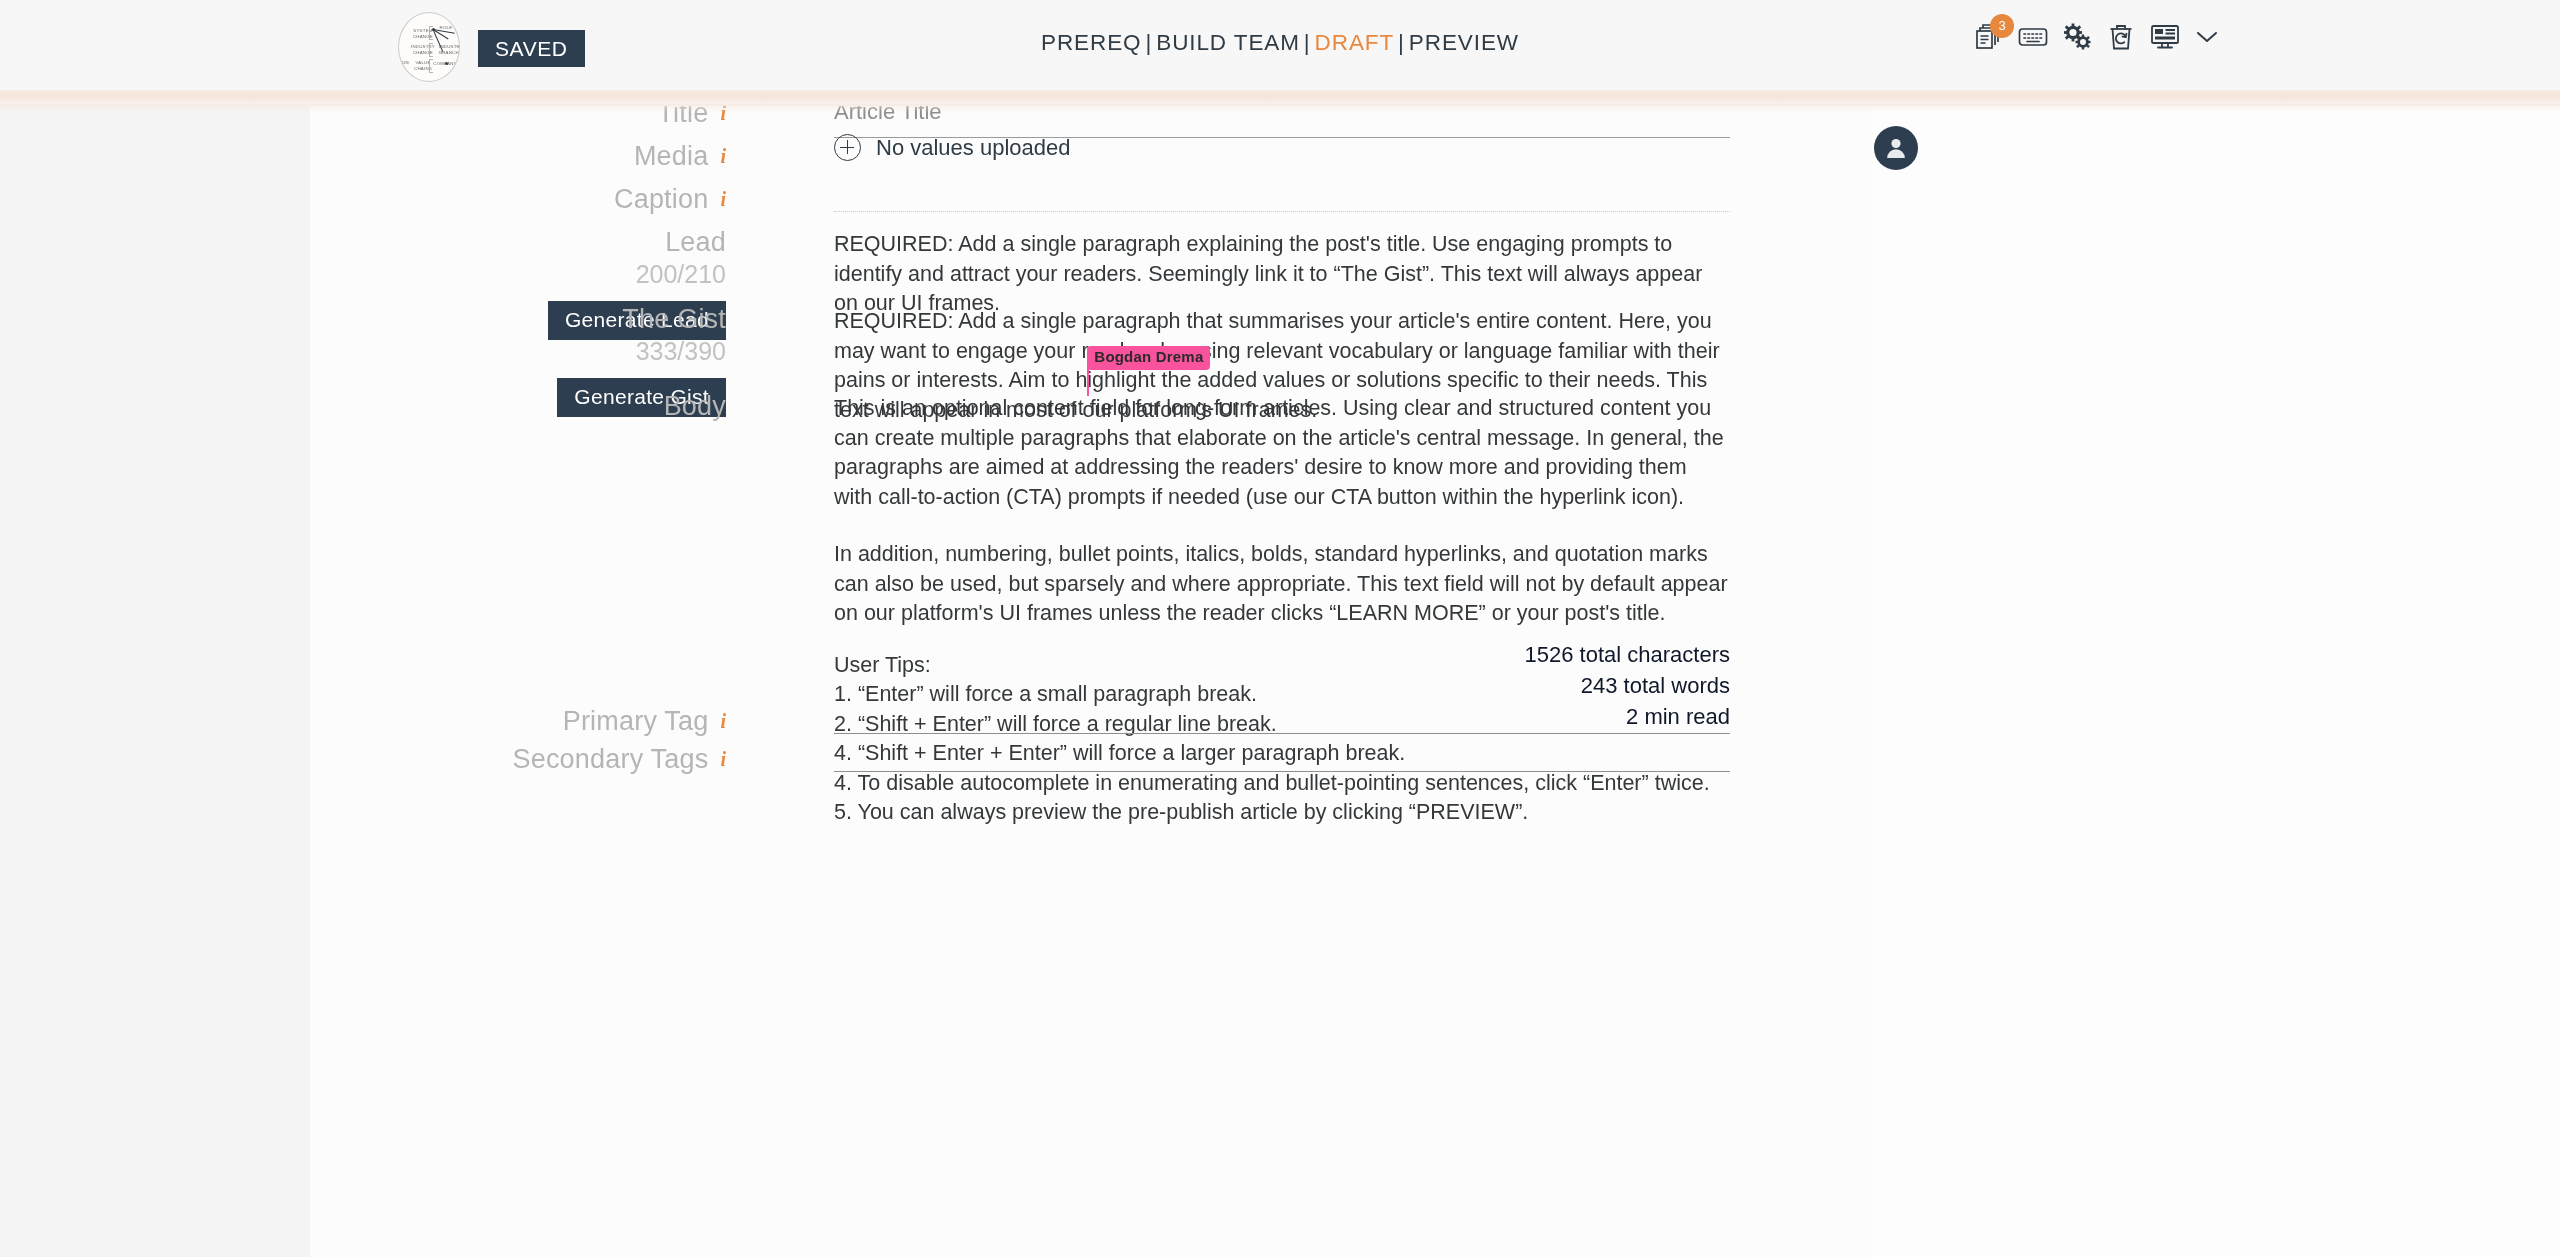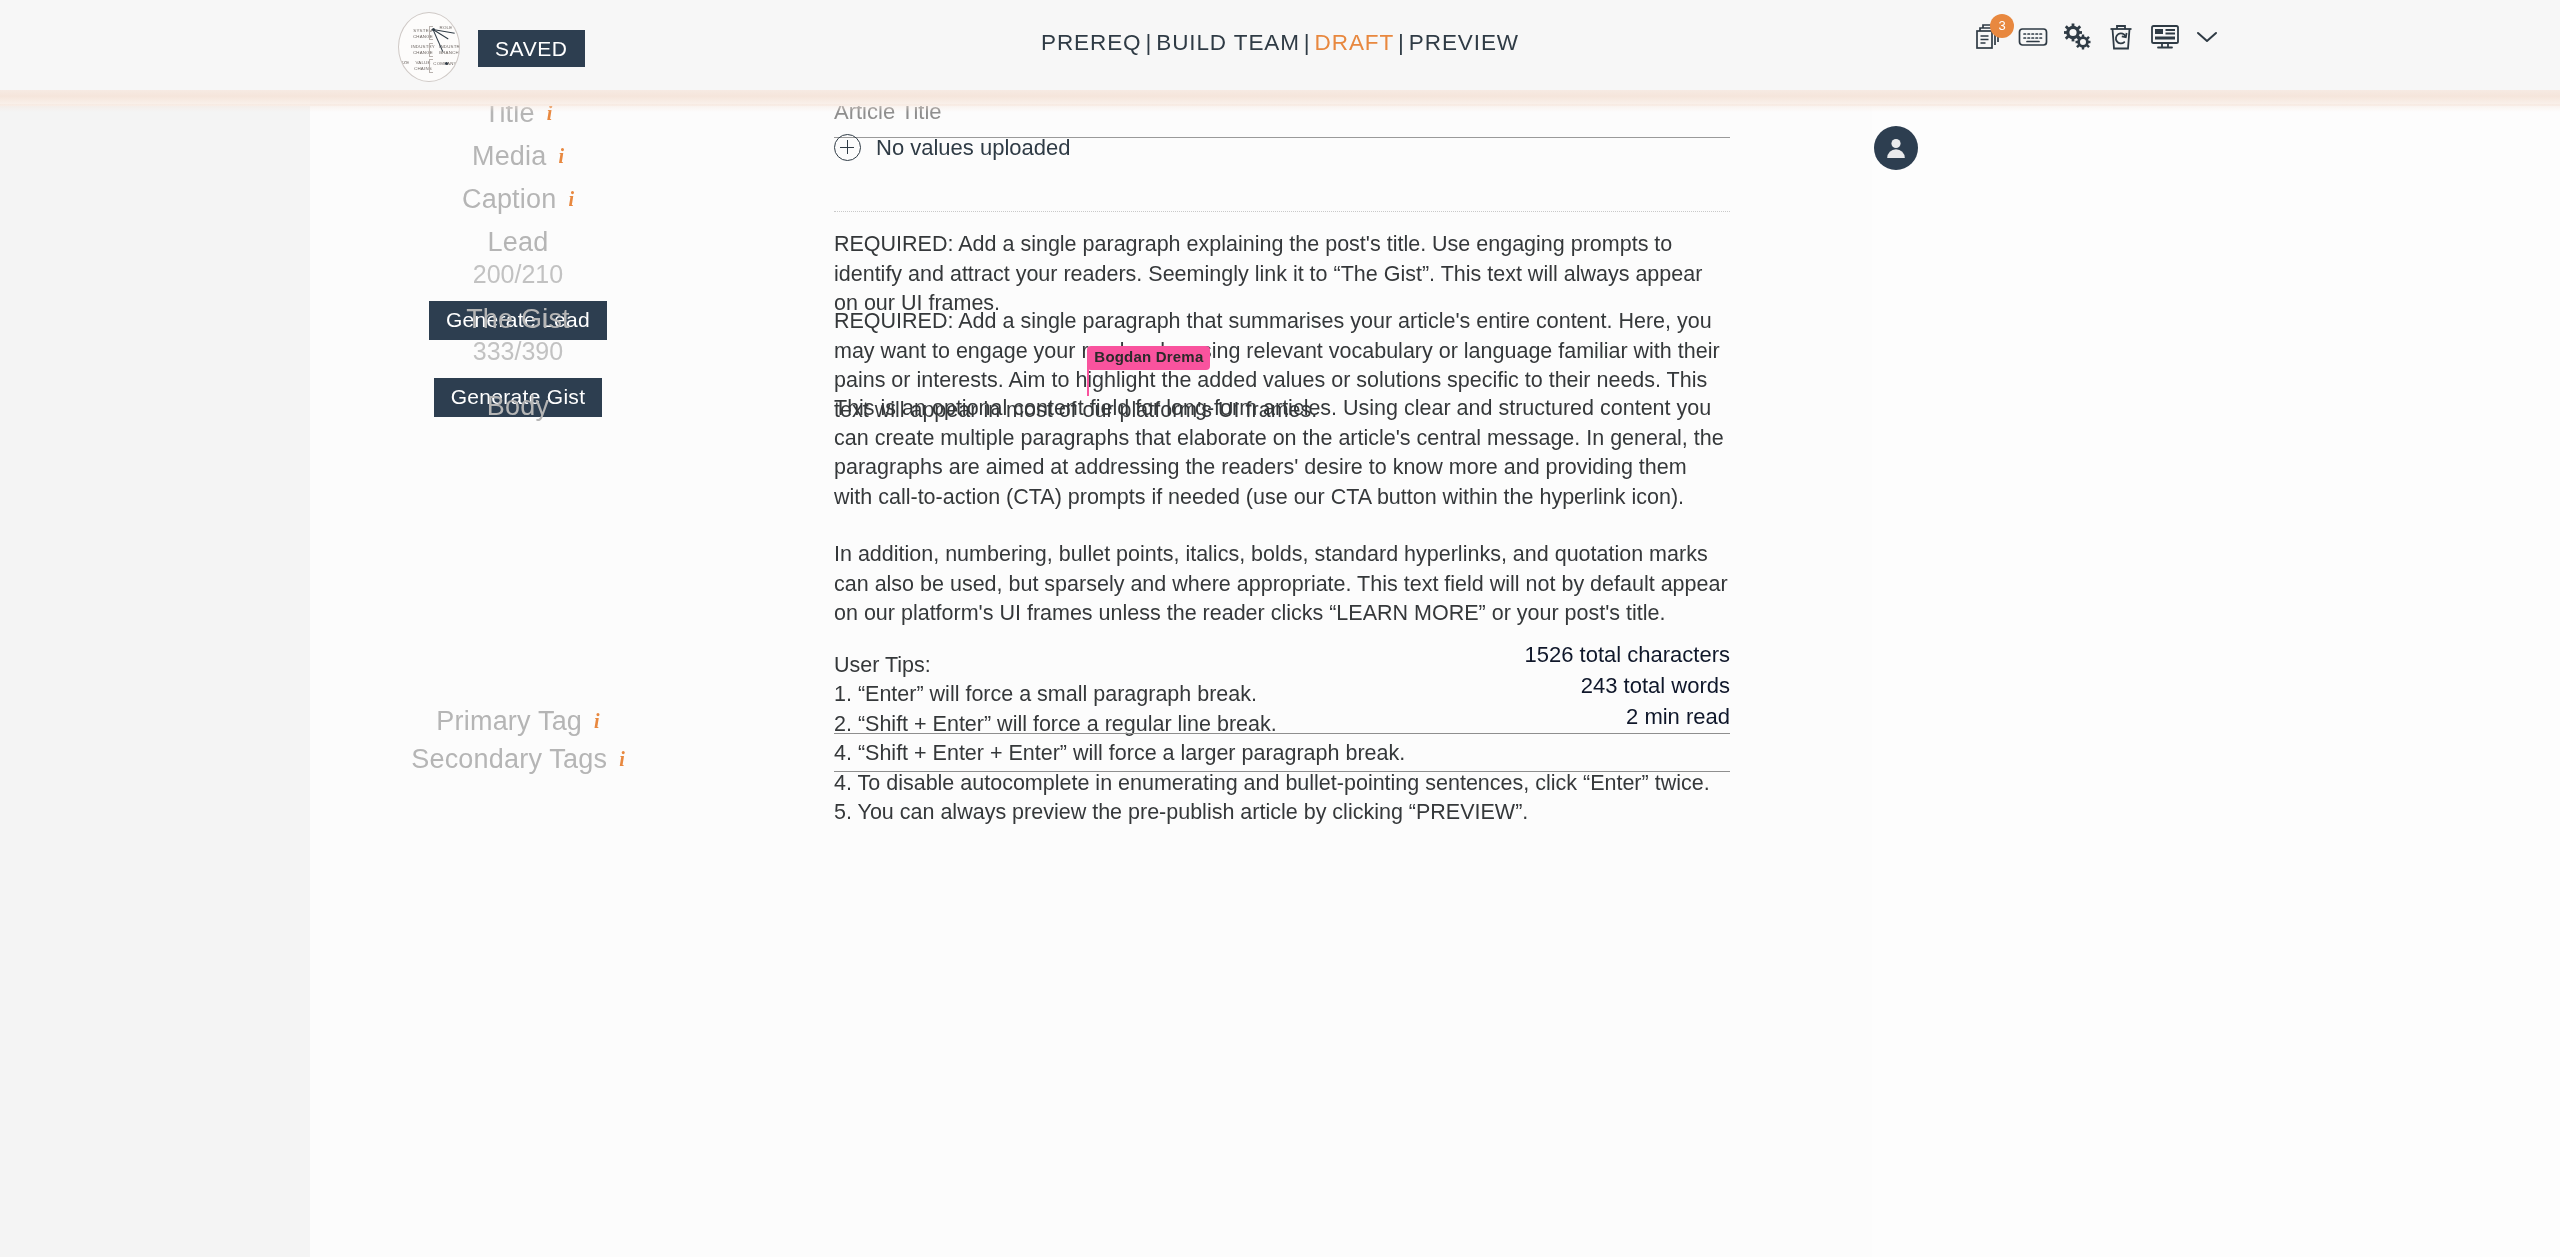--- a/index.html
+++ b/index.html
@@ -128,21 +128,21 @@
     background: linear-gradient(180deg, rgba(245,229,219,.55) 0%, rgba(252,252,252,0) 100%);
   }
 
   
   .form {
     position: absolute; left: 0; top: 106px;
     width: 2560px;
   }
   .label-col {
     position: absolute; left: 310px; width: 452px;
-    text-align: center; padding-right: 36px;
+    text-align: right; padding-right: 36px;
   }
   .flabel {
     font-size: 27px; color: #b5b5b5; font-weight: 400; letter-spacing: .2px;
     display: inline-block;
   }
   .info-i {
     color: #e8883f; font-style: italic; font-size: 20px;
     font-family: "Liberation Serif", serif; font-weight: 700;
     margin-left: 12px; vertical-align: 2px;
   }

